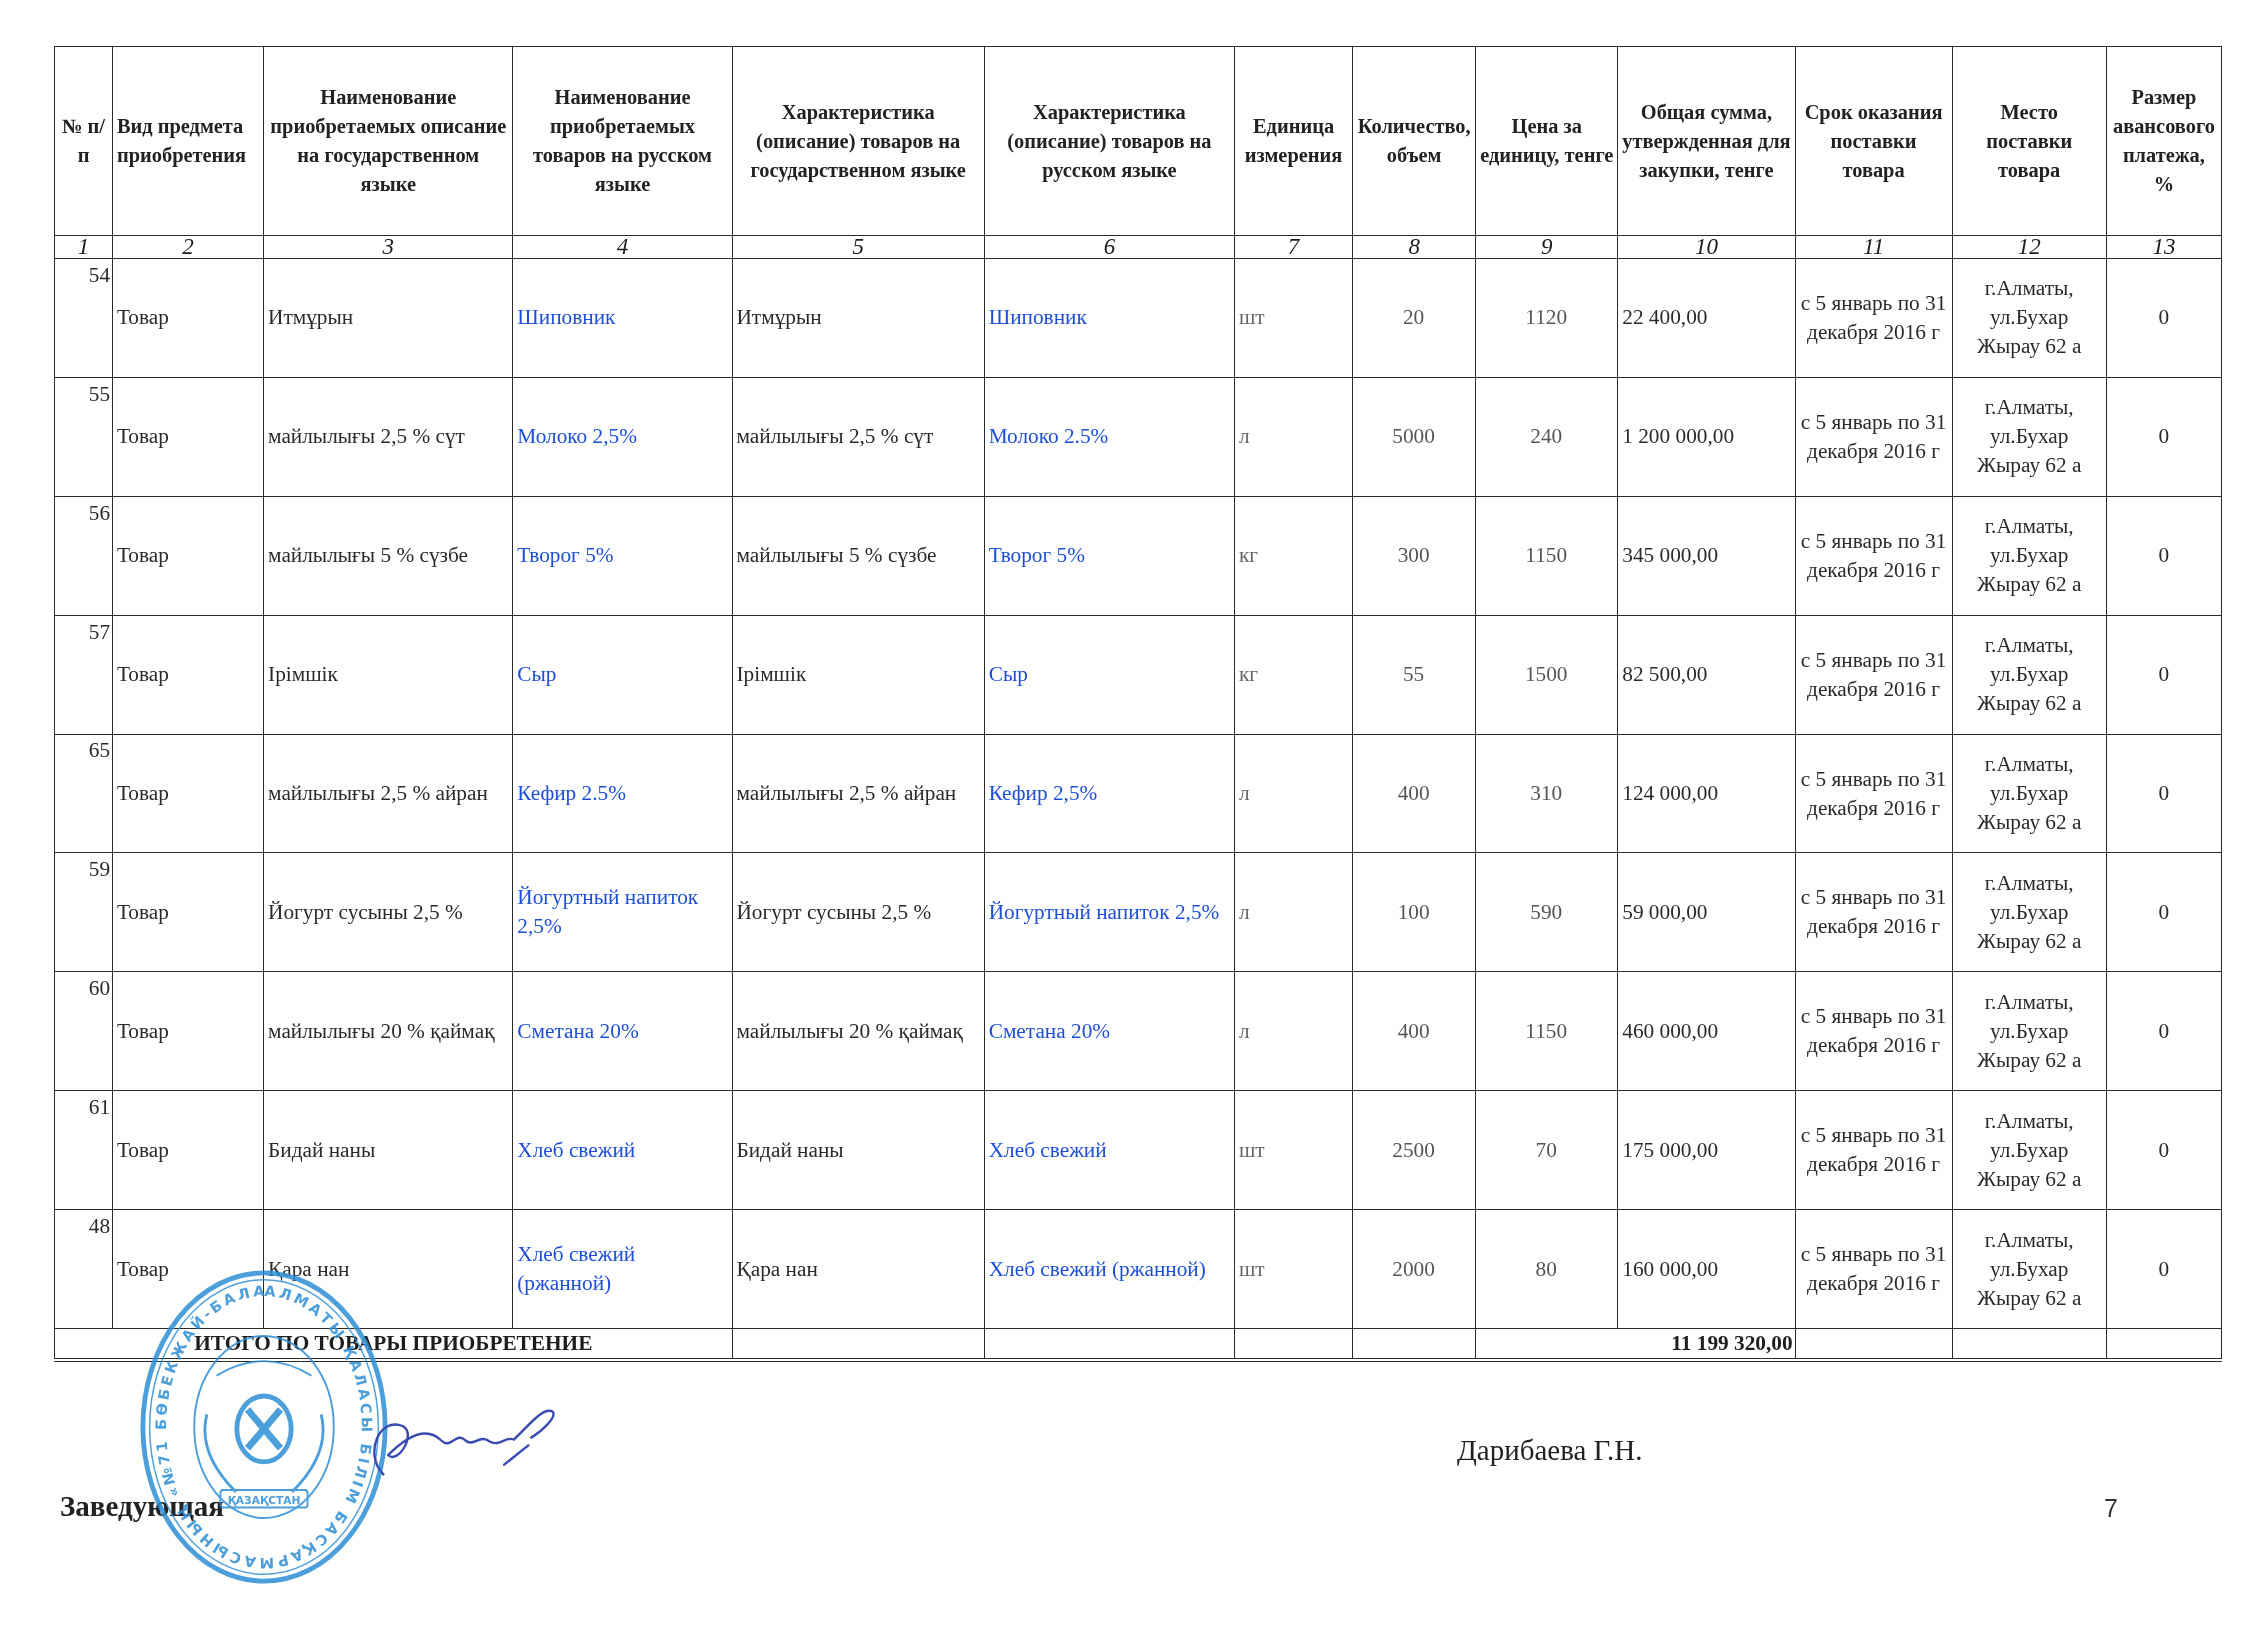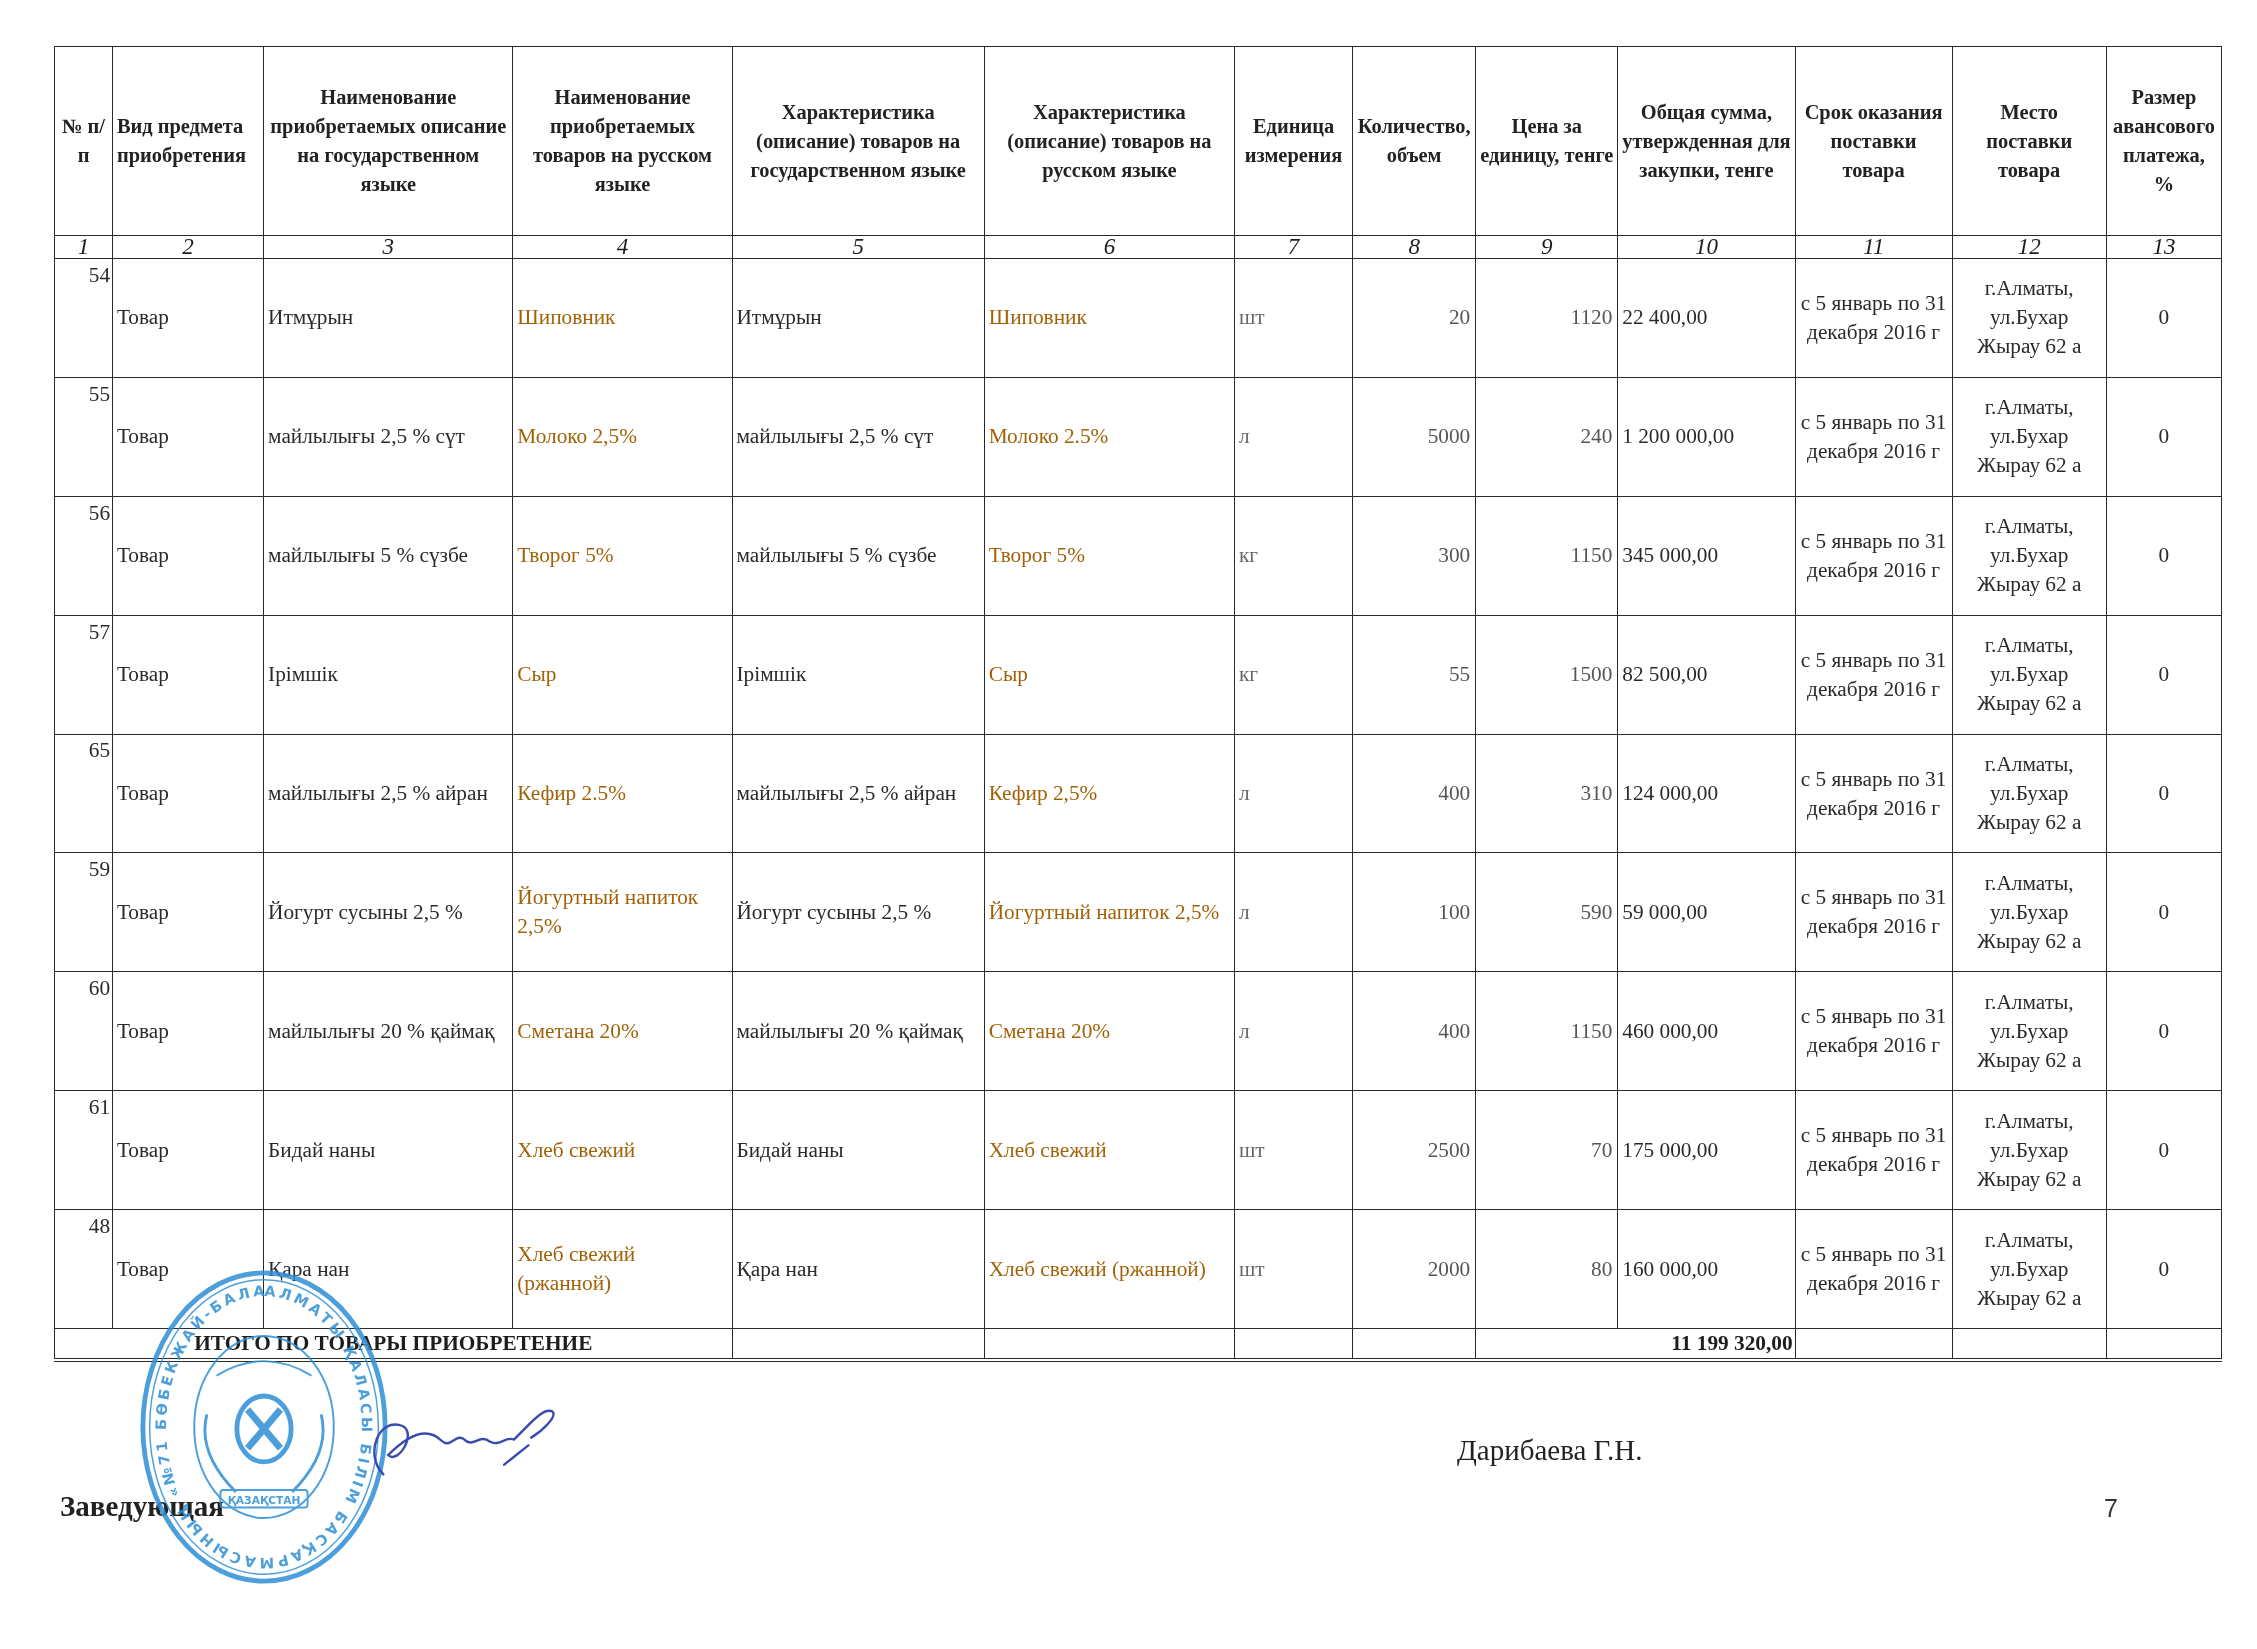--- a/index.html
+++ b/index.html
@@ -10,22 +10,22 @@
   table.grid { position: absolute; left: 54px; top: 46px; border-collapse: collapse;
                table-layout: fixed; width: 2168px; }
   table.grid td, table.grid th { border: 1.9px solid #2a2a2a; padding: 0 3.9px; overflow: hidden; }
   table.grid th { font-weight: bold; font-size: 20.4px; line-height: 29px; text-align: center;
                   vertical-align: middle; height: 188px; color: #222; font-family: "Liberation Serif", serif; }
   table.grid th.left { text-align: left; }
   tr.nums td { font-style: italic; font-size: 23px; text-align: center; height: 22px; line-height: 22px; padding: 0; }
   tr.nums td { font-family: "Liberation Serif", serif; }
   tr.row td { height: 116px; font-size: 21.3px; line-height: 29px; vertical-align: middle; color: #2a2a2a; }
   tr.row td.no { vertical-align: top; text-align: right; padding: 1.9px 1.9px 0 0; font-size: 21.3px; }
-  tr.row td.ru { color: #a16207; }
-  tr.row td.num { text-align: right; color: #555; padding-right: 5px; }
+  tr.row td.ru { color: #1d4ed8; }
+  tr.row td.num { text-align: center; color: #555; padding-right: 5px; }
   tr.row td.sum { text-align: left; }
   tr.row td.center { text-align: center; }
   tr.row td.unit { color: #666; }
   tr.total td { height: 29px; font-weight: bold; font-size: 21.3px; line-height: 29px; }
   tr.total td.label { text-align: center; }
   tr.total td.amount { text-align: right; padding-right: 1.9px; }
   table.grid tbody tr.total td { border-bottom: 4.9px double #2a2a2a; }
 
   .sig-left { position: absolute; left: 60px; top: 1490px; font-size: 29px; font-weight: bold; color: #222; }
   .sig-right { position: absolute; left: 1457px; top: 1434px; font-size: 29px; font-weight: normal; color: #222; }

